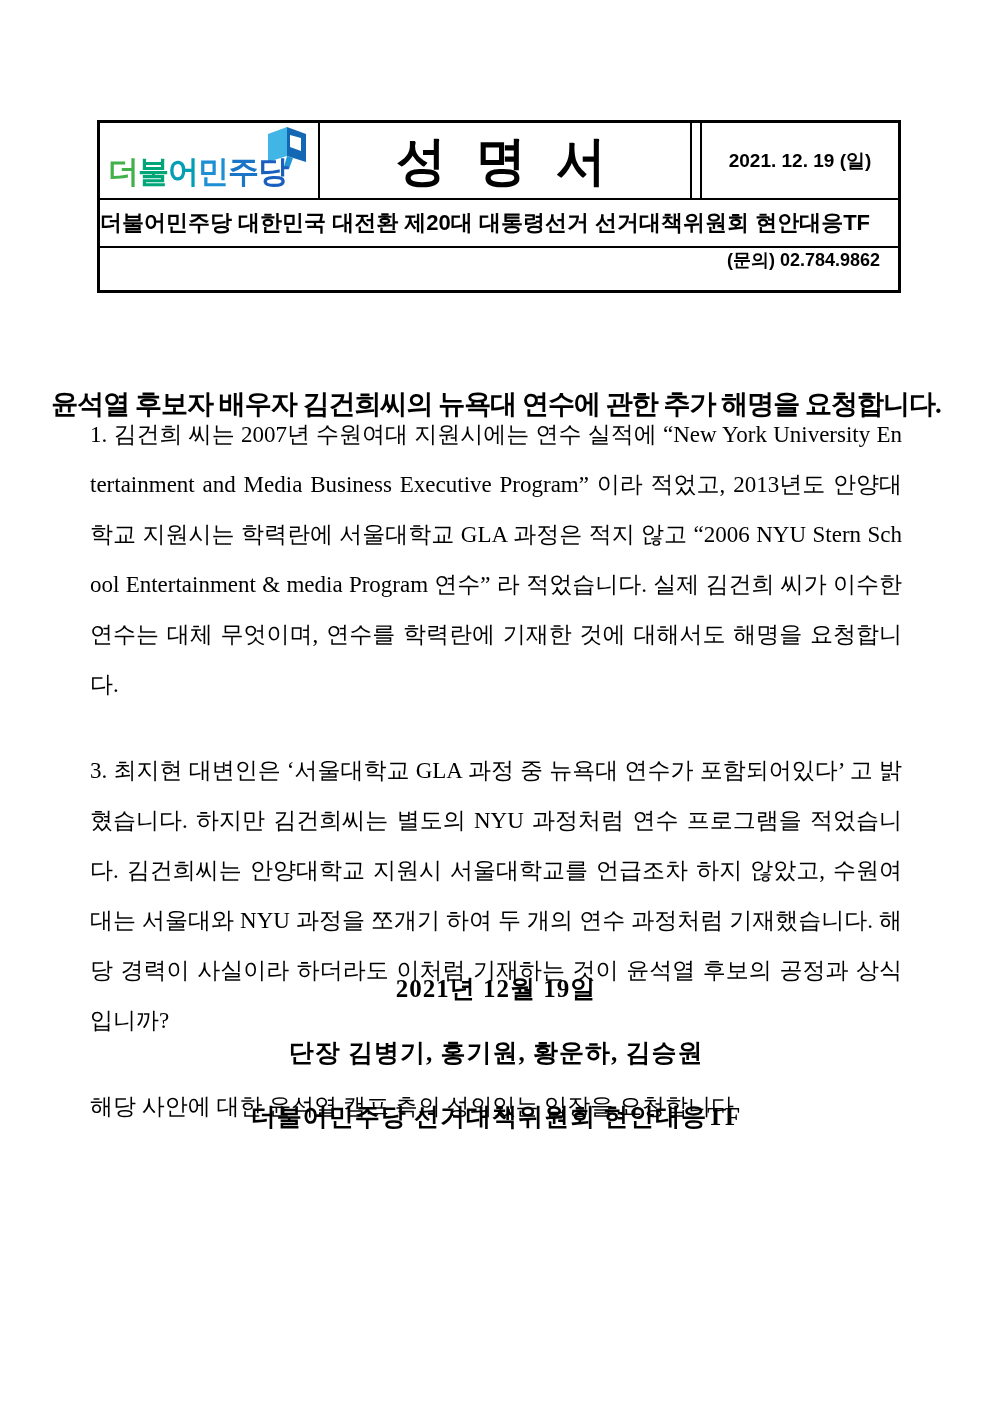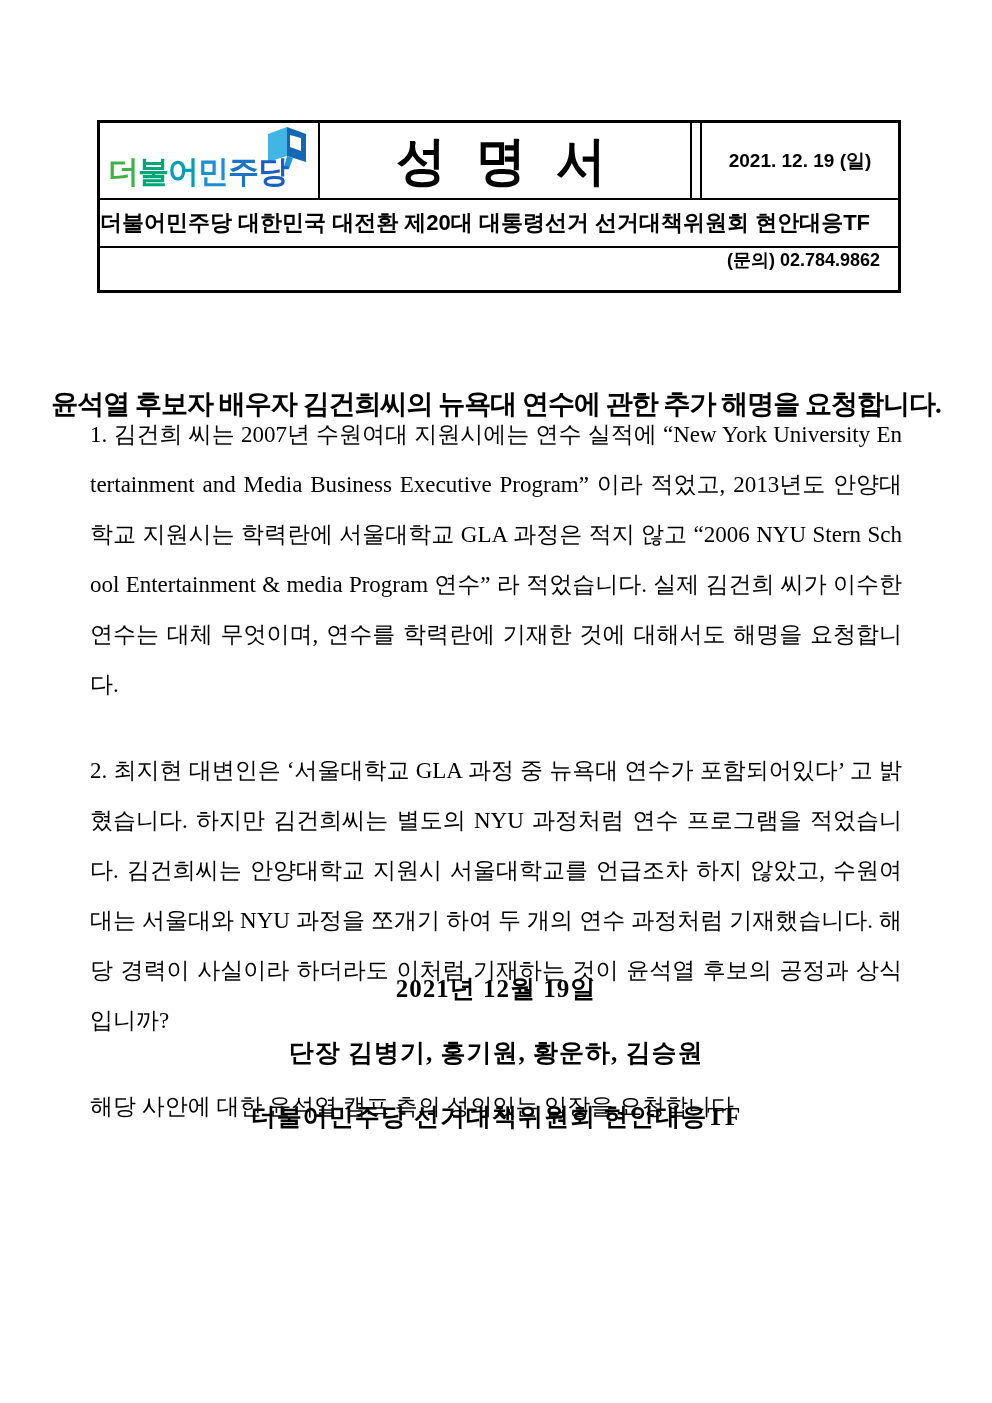--- a/index.html
+++ b/index.html
@@ -146,21 +146,21 @@
 
   <div class="lh-row3">
     <span class="contact-text">(문의) 02.784.9862</span>
   </div>
 </div>
 
 <div class="headline">윤석열 후보자 배우자 김건희씨의 뉴욕대 연수에 관한 추가 해명을 요청합니다.</div>
 
 <div class="body-text">
   <p>1. 김건희 씨는 2007년 수원여대 지원시에는 연수 실적에 “New York University Entertainment and Media Business Executive Program” 이라 적었고, 2013년도 안양대학교 지원시는 학력란에 서울대학교 GLA 과정은 적지 않고 “2006 NYU Stern School Entertainment &amp; media Program 연수” 라 적었습니다. 실제 김건희 씨가 이수한 연수는 대체 무엇이며, 연수를 학력란에 기재한 것에 대해서도 해명을 요청합니다.</p>
-  <p>2. 최지현 대변인은 ‘서울대학교 GLA 과정 중 뉴욕대 연수가 포함되어있다’ 고 밝혔습니다. 하지만 김건희씨는 별도의 NYU 과정처럼 연수 프로그램을 적었습니다. 김건희씨는 안양대학교 지원시 서울대학교를 언급조차 하지 않았고, 수원여대는 서울대와 NYU 과정을 쪼개기 하여 두 개의 연수 과정처럼 기재했습니다. 해당 경력이 사실이라 하더라도 이처럼 기재하는 것이 윤석열 후보의 공정과 상식입니까?</p>
+  <p>3. 최지현 대변인은 ‘서울대학교 GLA 과정 중 뉴욕대 연수가 포함되어있다’ 고 밝혔습니다. 하지만 김건희씨는 별도의 NYU 과정처럼 연수 프로그램을 적었습니다. 김건희씨는 안양대학교 지원시 서울대학교를 언급조차 하지 않았고, 수원여대는 서울대와 NYU 과정을 쪼개기 하여 두 개의 연수 과정처럼 기재했습니다. 해당 경력이 사실이라 하더라도 이처럼 기재하는 것이 윤석열 후보의 공정과 상식입니까?</p>
   <p class="last">해당 사안에 대한 윤석열 캠프 측의 성의있는 입장을 요청합니다</p>
 </div>
 
 <div class="closing">
   <div>2021년 12월 19일</div>
   <div>단장 김병기, 홍기원, 황운하, 김승원</div>
   <div>더불어민주당 선거대책위원회 현안대응TF</div>
 </div>
 
 </body></html>

